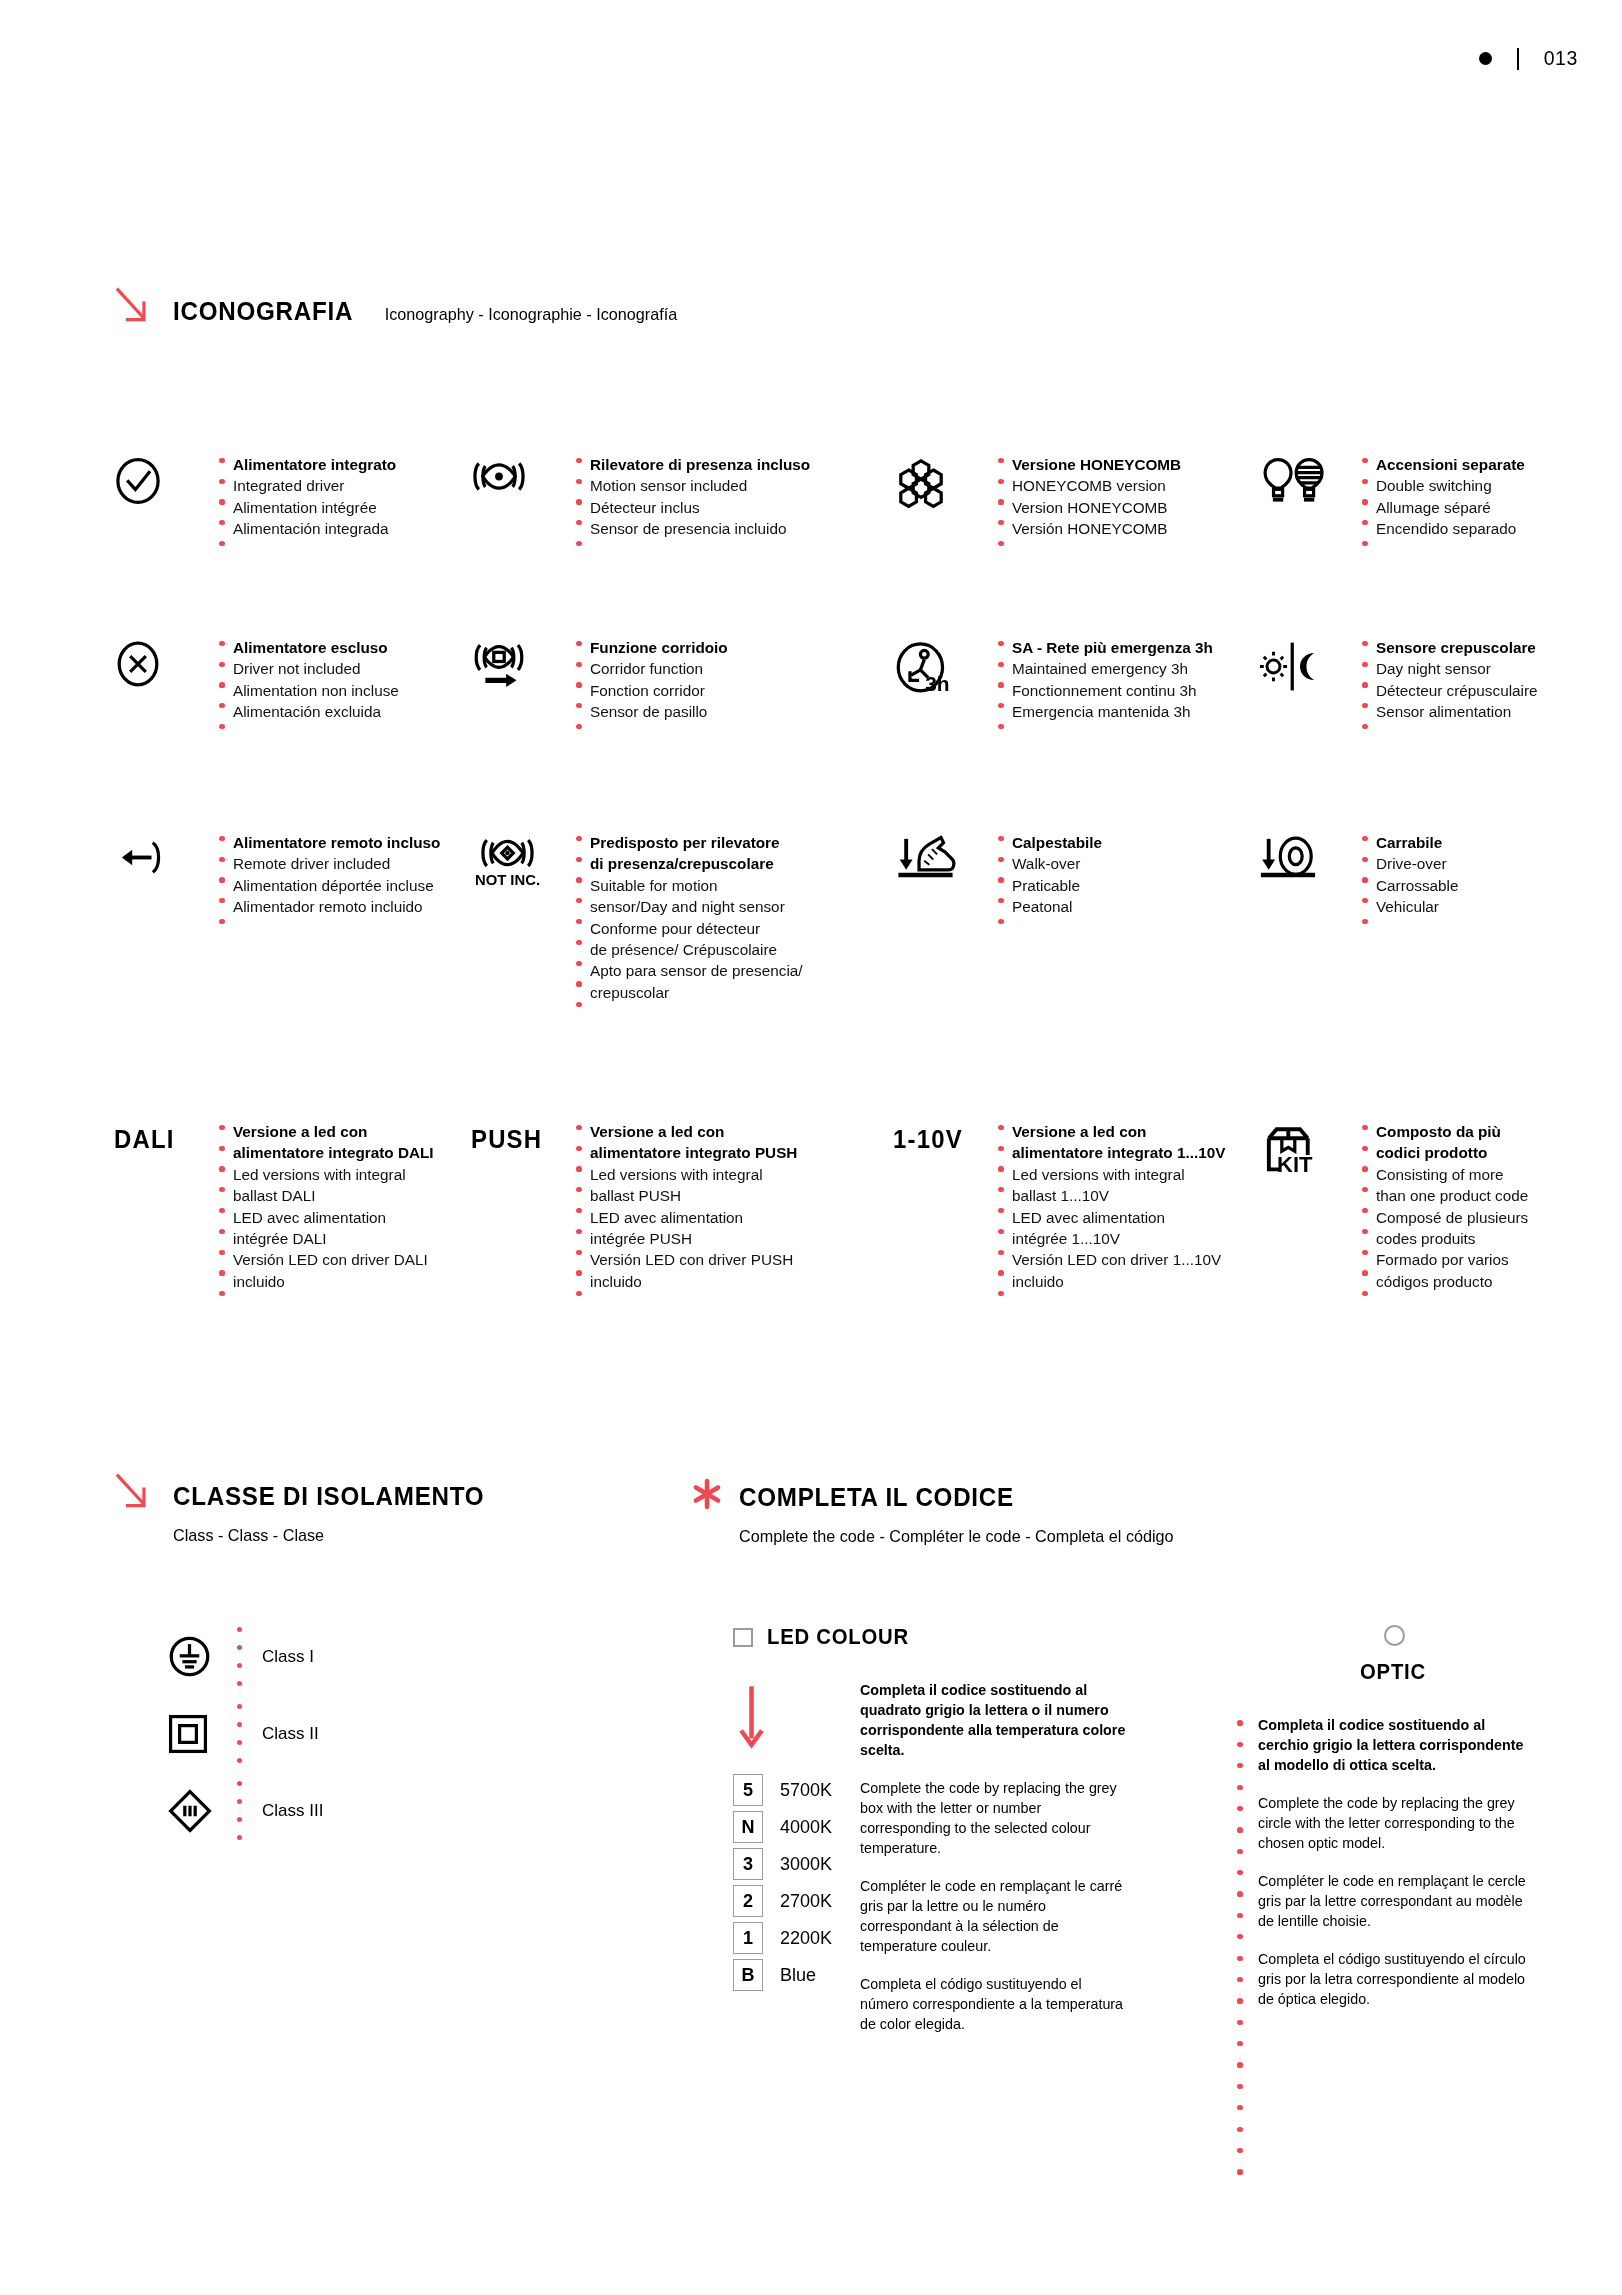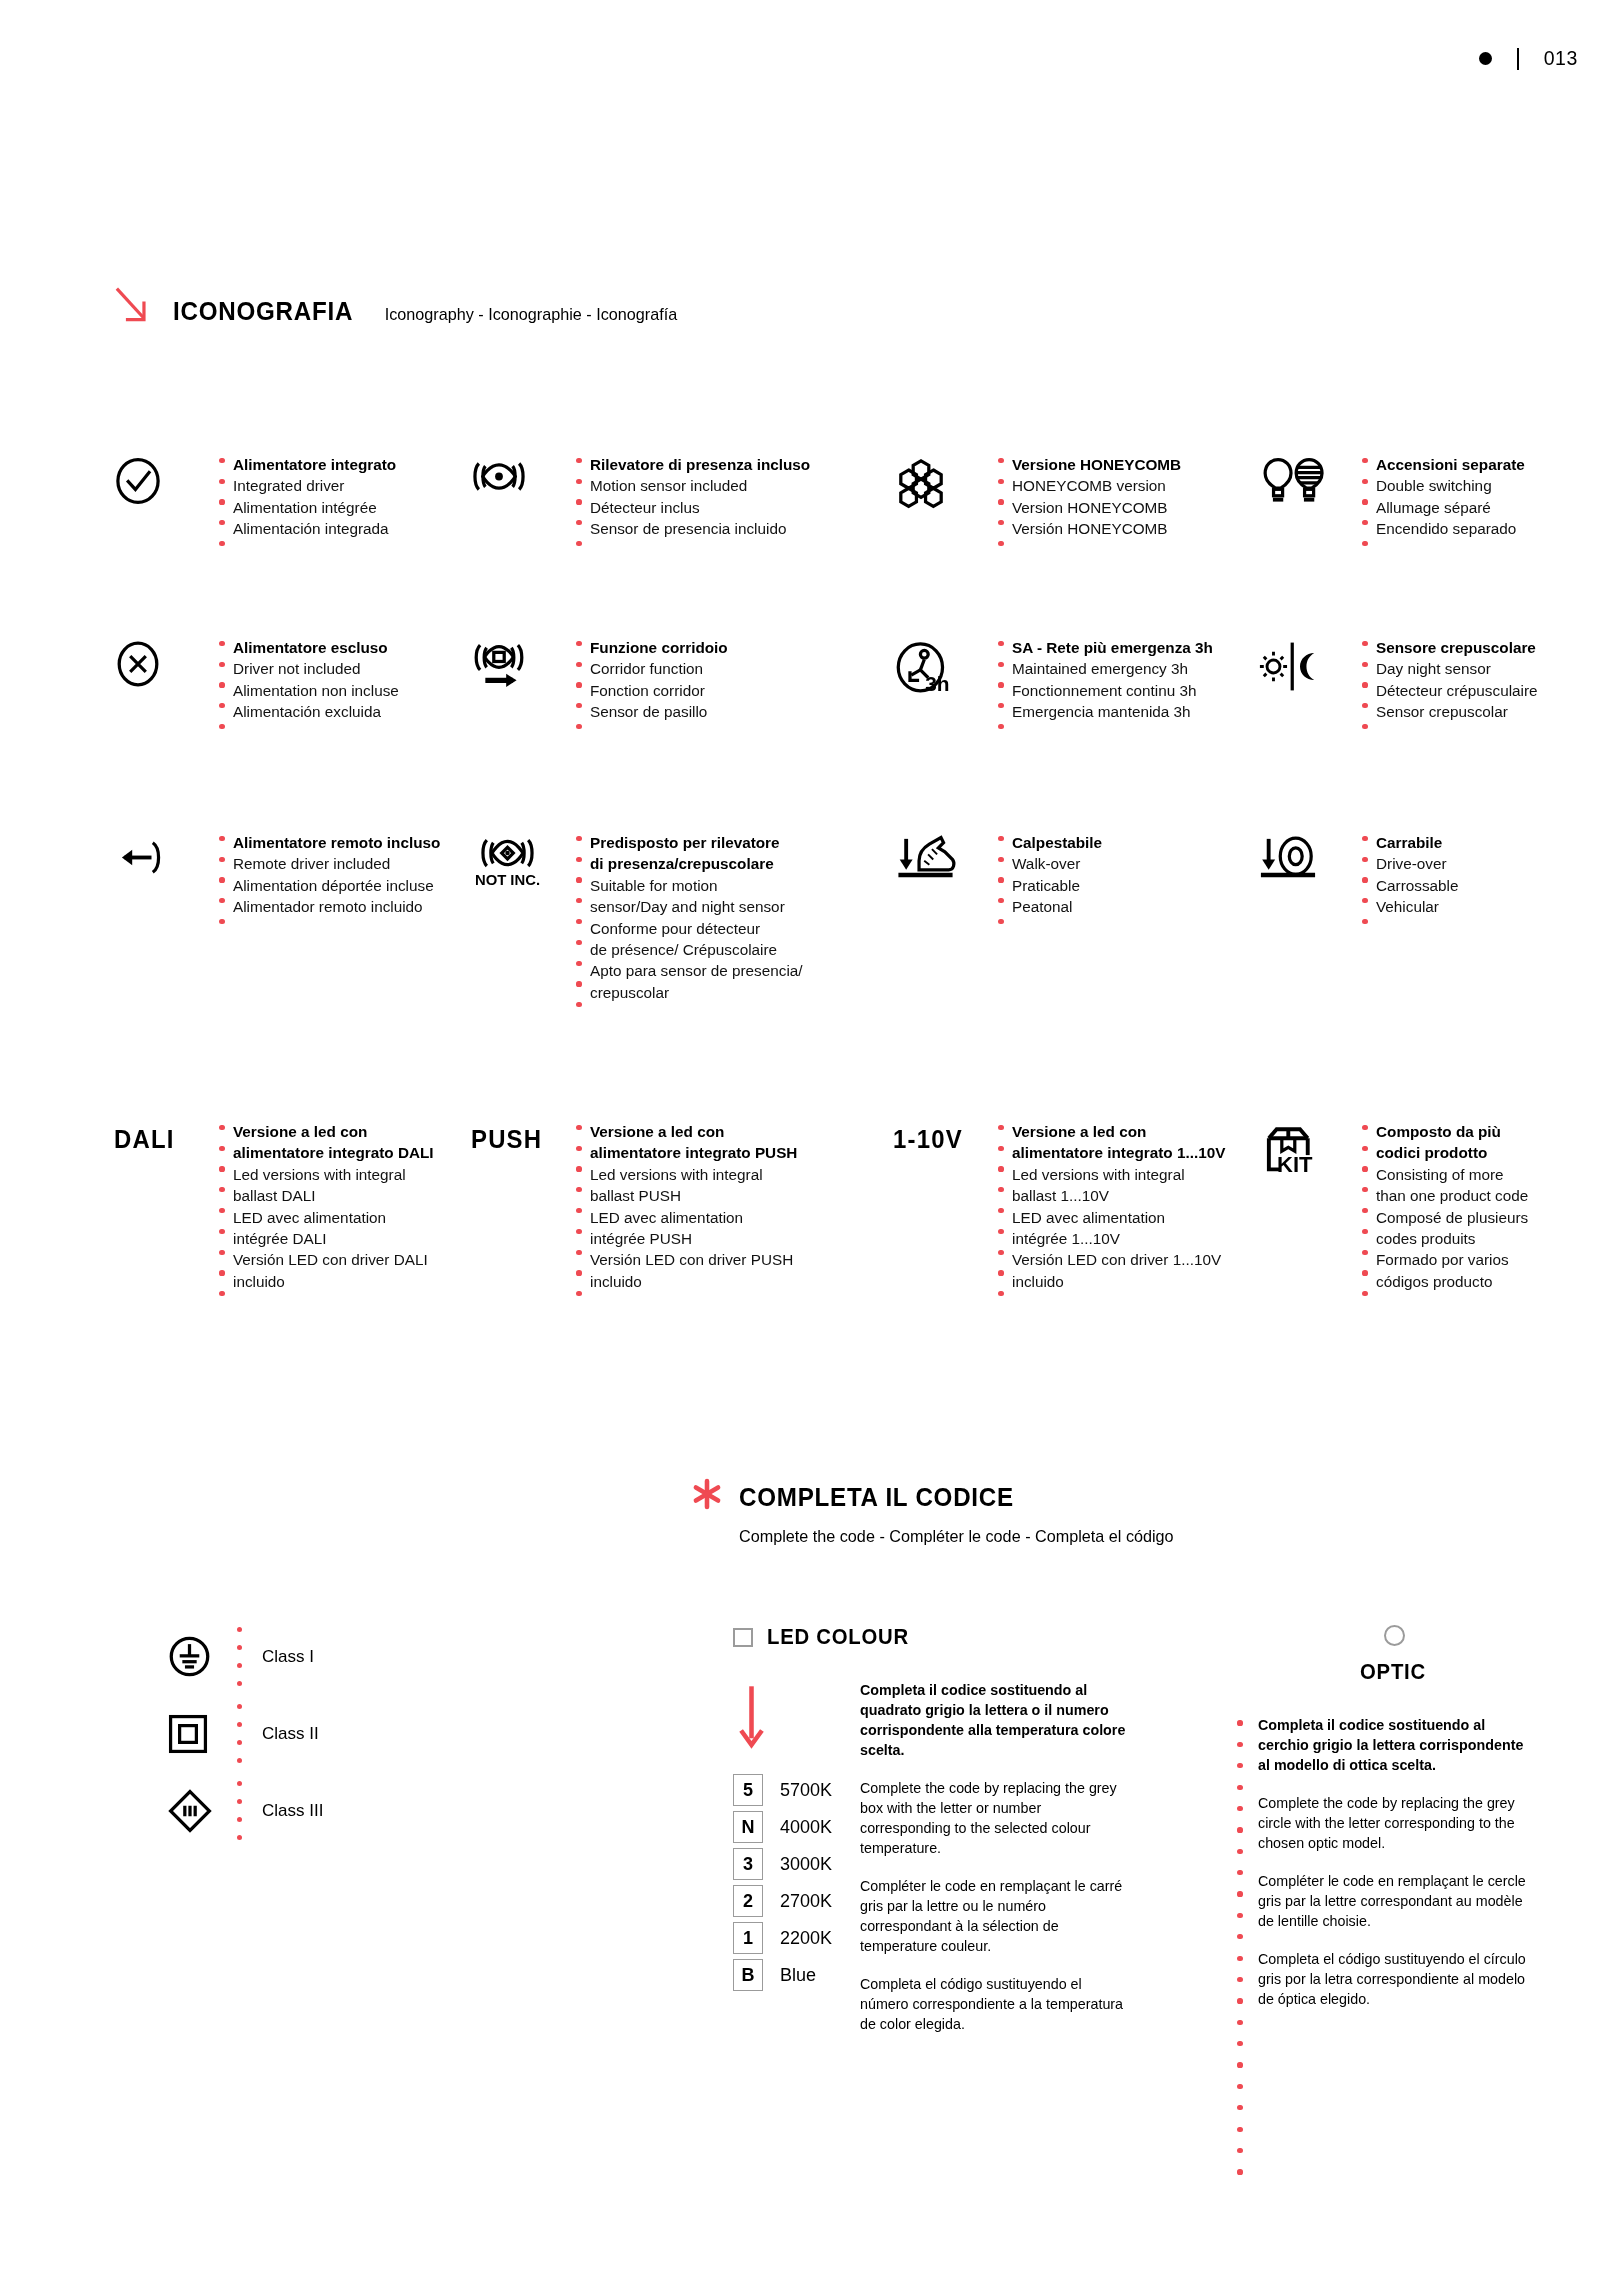--- a/index.html
+++ b/index.html
@@ -301,21 +301,21 @@
             <i></i>
             <i></i>
             <i></i>
             <i></i>
             <i></i>
           </div>
           <div class="cell-text">
             <div class="t1">Sensore crepuscolare</div>
             <div class="tn">Day night sensor</div>
             <div class="tn">Détecteur crépusculaire</div>
-            <div class="tn">Sensor crepuscolar</div>
+            <div class="tn">Sensor alimentation</div>
           </div>
         </div>
       </div>
       <div class="icon-row" style="position: absolute; top: 390px; left: 0px;">
         <div class="icon-cell" style="width: 357px;">
           <div class="cell-icon">
             <svg width="57" height="45" viewBox="0 0 88 70">
               <path d="M60 12 C72 20 72 50 60 58" stroke="#000" fill="none" stroke-width="5"></path>
               <path d="M58 35 L16 35" stroke="#000" stroke-width="6" fill="none"></path>
               <path d="M28 23 L12 35 L28 47" fill="#000"></path>
@@ -524,20 +524,30 @@
             <div class="tn">than one product code</div>
             <div class="tn">Composé de plusieurs</div>
             <div class="tn">codes produits</div>
             <div class="tn">Formado por varios</div>
             <div class="tn">códigos producto</div>
           </div>
         </div>
       </div>
     </div>
 
+  <div class="sec-title-wrap" style="left:114px; top:1472px;">
+    <svg class="arrow-red" viewBox="0 0 58 62">
+      <path d="M4 4 L46 50" stroke="#ef4a52" stroke-width="5" fill="none"></path>
+      <path d="M46 24 L46 52 L18 52" stroke="#ef4a52" stroke-width="5" fill="none"></path>
+    </svg>
+    <div style="margin-left:21px; padding-top:9px;">
+      <div class="sec-title">CLASSE DI ISOLAMENTO</div>
+      <div class="sec-sub" style="margin-top:14.3px;">Class - Class - Clase</div>
+    </div>
+  </div>
 
   <div class="sec-title-wrap" style="left:692px; top:1477px;">
     <svg style="width:30px;height:34px;flex:0 0 30px;" viewBox="0 0 46 52">
       <g stroke="#ef4a52" stroke-width="7" stroke-linecap="round">
         <path d="M23 6 L23 46"></path>
         <path d="M6 16 L40 36"></path>
         <path d="M40 16 L6 36"></path>
       </g>
     </svg>
     <div style="margin-left:17px; padding-top:5.2px;">

